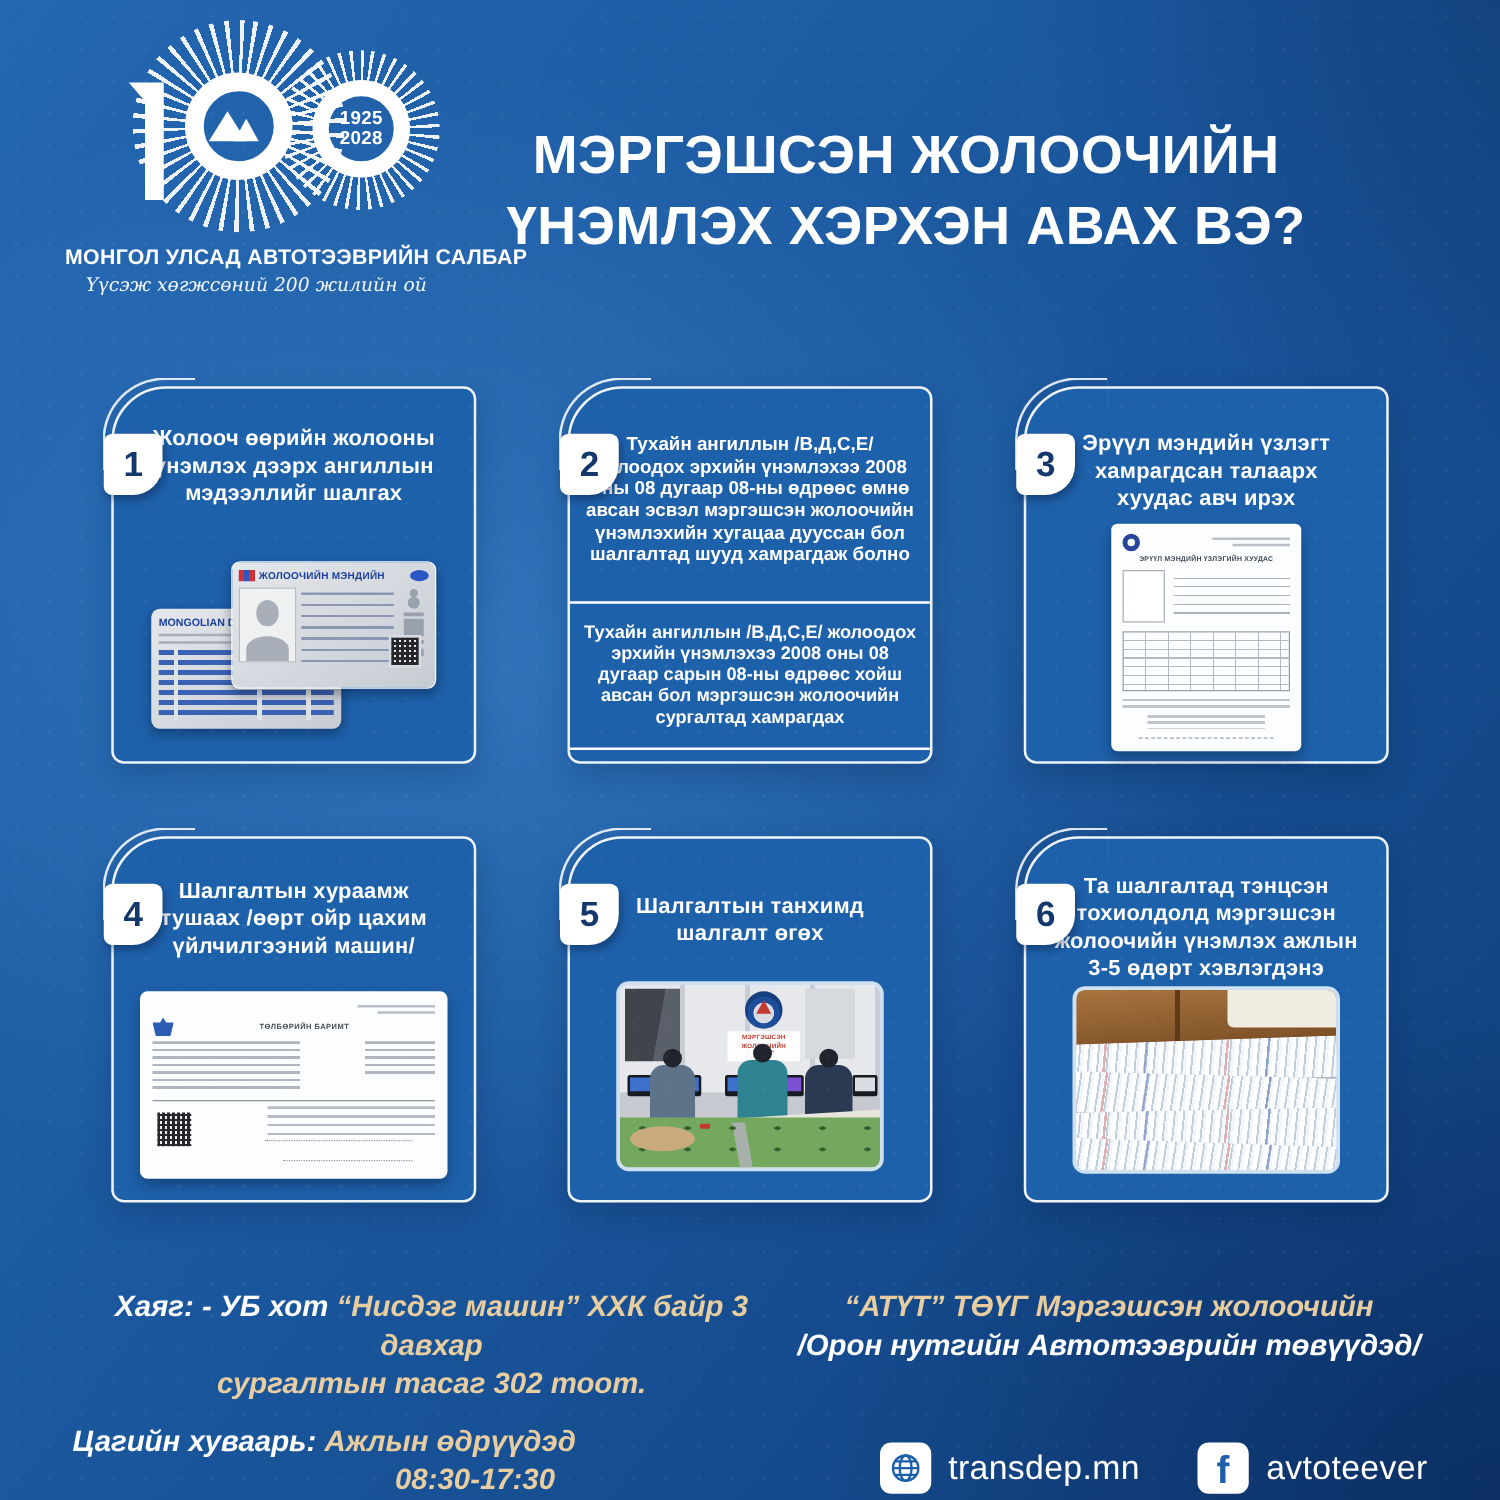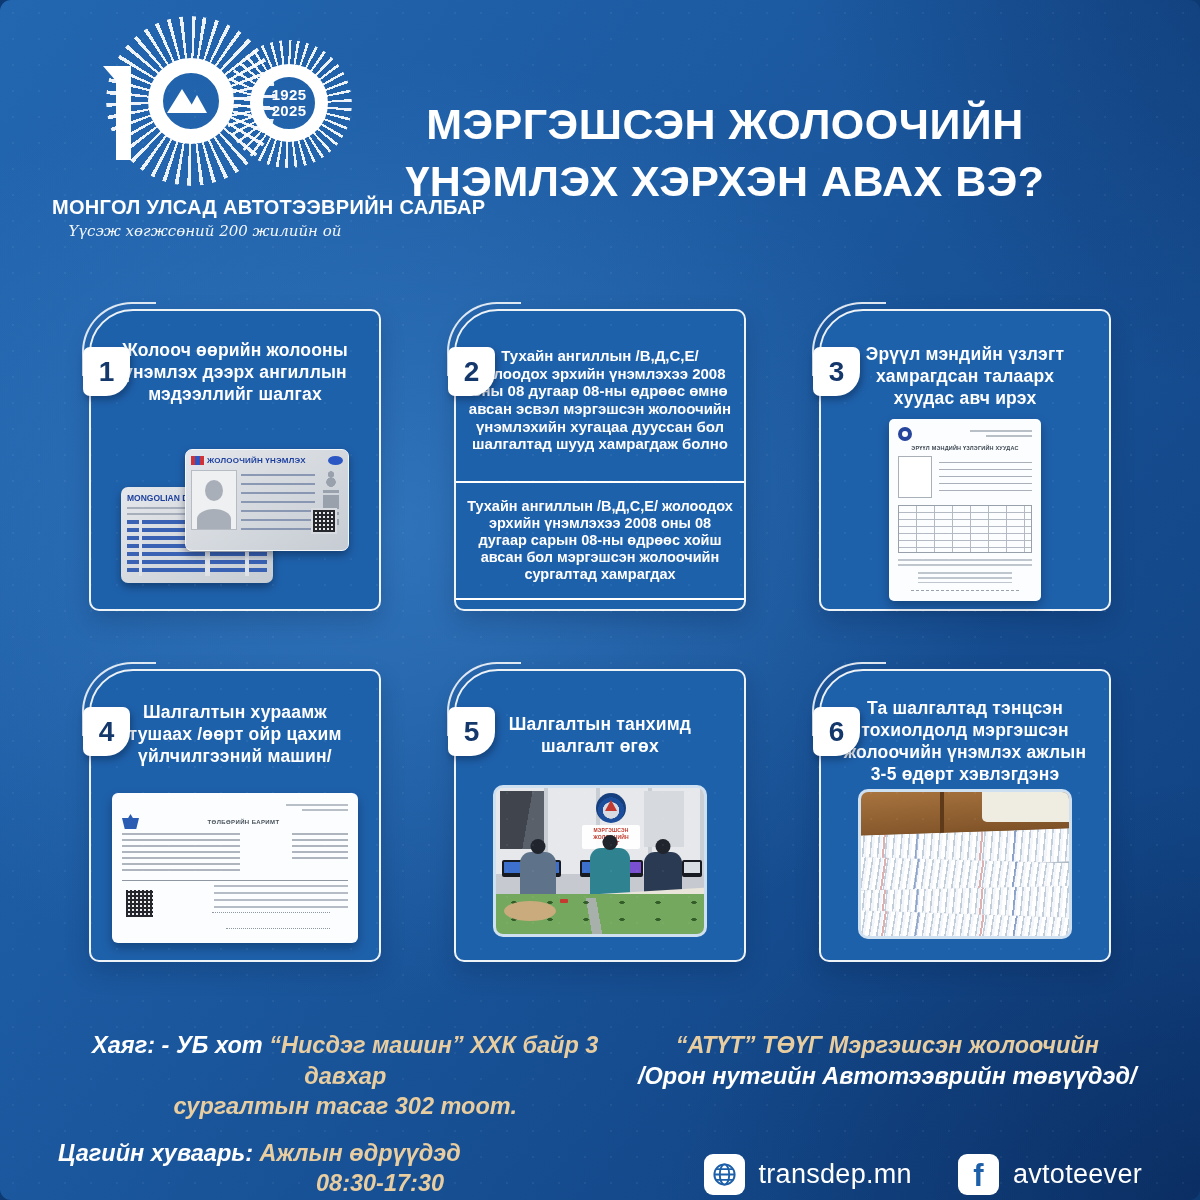--- a/index.html
+++ b/index.html
@@ -2,41 +2,41 @@
 <html><head>
 <meta charset="utf-8">
 <style>
   html,body{margin:0;padding:0;background:#0d3a72;}
   .canvas{position:relative;width:1200px;height:1200px;overflow:hidden;
     font-family:"Liberation Sans",sans-serif;color:#fff;
     background:
       radial-gradient(1000px 760px at 32% 44%, rgba(64,136,207,.55), rgba(64,136,207,0) 62%),
       radial-gradient(900px 900px at 108% -8%, rgba(9,38,88,.5), rgba(9,38,88,0) 55%),
       radial-gradient(900px 700px at 100% 100%, rgba(8,34,80,.55), rgba(8,34,80,0) 60%),
-      linear-gradient(128deg,#2367b1 0%,#1a569c 48%,#0f3e7c 100%); border-radius: 11px;}
+      linear-gradient(128deg,#2367b1 0%,#1a569c 48%,#0f3e7c 100%);}
   .canvas::after{content:'';position:absolute;inset:0;pointer-events:none;
     background-image:radial-gradient(rgba(255,255,255,.05) 1.1px, transparent 1.3px);
     background-size:26px 26px;}
   
   .logo{position:absolute;left:52px;top:36px;width:318px;height:200px;z-index:3;}
   .logo-mark{position:relative;height:152px;}
   .rays{position:absolute;border-radius:50%;
     background:repeating-conic-gradient(from 8deg, rgba(255,255,255,.92) 0deg 2.6deg, transparent 2.6deg 8.6deg);
     -webkit-mask:radial-gradient(circle,transparent 0 34%,#000 36% 72%,transparent 74%);
             mask:radial-gradient(circle,transparent 0 34%,#000 36% 72%,transparent 74%);}
   .rays-a{left:54px;top:-20px;width:170px;height:170px;}
   .rays-b{left:172px;top:4px;width:128px;height:128px;}
   .one{position:absolute;left:64px;top:30px;width:15px;height:94px;background:#fff;}
   .one::before{content:'';position:absolute;left:-13px;top:0;border-top:15px solid #fff;border-left:13px solid transparent;}
   .zero1{position:absolute;left:96px;top:22px;width:86px;height:86px;border-radius:50%;border:15px solid #fff;box-sizing:border-box;}
   .zero1::before{content:'';position:absolute;left:4px;top:16px;border-left:15px solid transparent;border-right:15px solid transparent;border-bottom:24px solid #fff;}
   .zero1::after{content:'';position:absolute;left:24px;top:22px;border-left:10px solid transparent;border-right:10px solid transparent;border-bottom:18px solid #fff;}
   .zero2{position:absolute;left:198px;top:28px;width:78px;height:78px;border-radius:50%;border:13px solid #fff;box-sizing:border-box;
     display:flex;flex-direction:column;align-items:center;justify-content:center;font-weight:700;font-size:15px;line-height:1.08;letter-spacing:.3px;}
-  .logo-org{margin-top:8px;font-size:20px;font-weight:700;letter-spacing:.3px;white-space:nowrap;}
+  .logo-org{margin-top:8px;font-size:17px;font-weight:700;letter-spacing:.3px;white-space:nowrap;}
   .logo-tagline{margin-top:3px;width:306px;text-align:center;font-family:"DejaVu Serif",serif;font-style:italic;font-size:15px;opacity:.95;}
   
   .title{position:absolute;left:340px;top:96px;width:770px;text-align:center;
     font-size:43px;font-weight:700;line-height:1.32;letter-spacing:.5px;}
   
   .step-card{position:absolute;width:292px;background:#1e61ab;border:2px solid #eef3f8;
     border-radius:44px 10px 10px 10px;box-sizing:border-box;box-shadow:0 10px 24px rgba(0,18,48,.2);}
   .step-card::before{content:'';position:absolute;left:-9px;top:-9px;width:72px;height:72px;
     border-left:2px solid rgba(255,255,255,.85);border-top:2px solid rgba(255,255,255,.85);border-radius:50px 0 0 0;}
   #card1{left:89px;top:309px;height:302px;}
@@ -197,21 +197,21 @@
 <div class="canvas">
 
   <div class="logo">
     <div class="logo-mark">
       <div class="rays rays-a"></div>
       <div class="rays rays-b"></div>
       <div class="one"></div>
       <div class="zero1"></div>
       <div class="zero2">
         <span>1925</span>
-        <span>2025</span>
+        <span>2028</span>
       </div>
     </div>
     <div class="logo-org">МОНГОЛ УЛСАД АВТОТЭЭВРИЙН САЛБАР</div>
     <div class="logo-tagline">Үүсэж хөгжсөний 200 жилийн ой</div>
   </div>
 
   <h1 class="title" style="margin:0;">
     <span>МЭРГЭШСЭН ЖОЛООЧИЙН</span><br>
     <span>ҮНЭМЛЭХ ХЭРХЭН АВАХ ВЭ?</span>
   </h1>
@@ -222,21 +222,21 @@
     <div class="art">
       <div class="lic back">
         <div class="lic-back-title">MONGOLIAN DRIVING LICENCE</div>
         <div class="tline"></div>
         <div class="tline short"></div>
         <div class="back-table"></div>
       </div>
       <div class="lic front">
         <div class="lic-head">
           <span class="flag"></span>
-          <span class="lic-title">ЖОЛООЧИЙН ҮНЭМЛЭХ</span>
+          <span class="lic-title">ЖОЛООЧИЙН МЭНДИЙН</span>
           <span class="lic-oval"></span>
         </div>
         <div class="lic-body">
           <div class="photo"></div>
           <div class="lic-lines"></div>
           <div class="soyombo"></div>
           <div class="qr"></div>
         </div>
       </div>
     </div>

